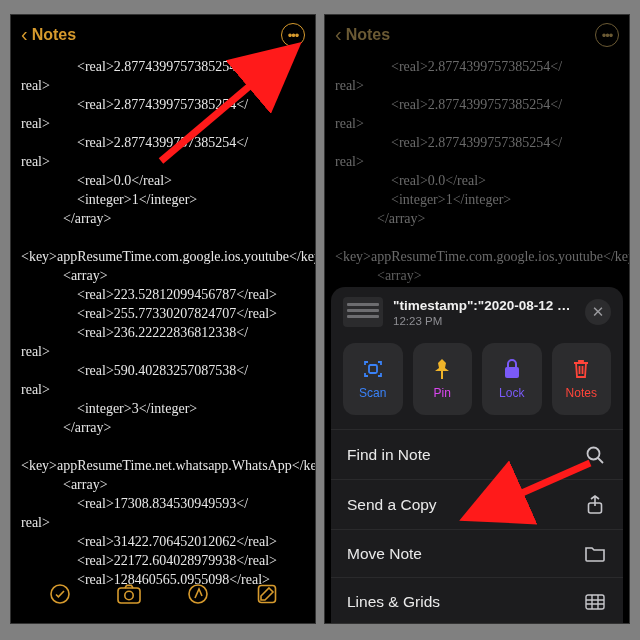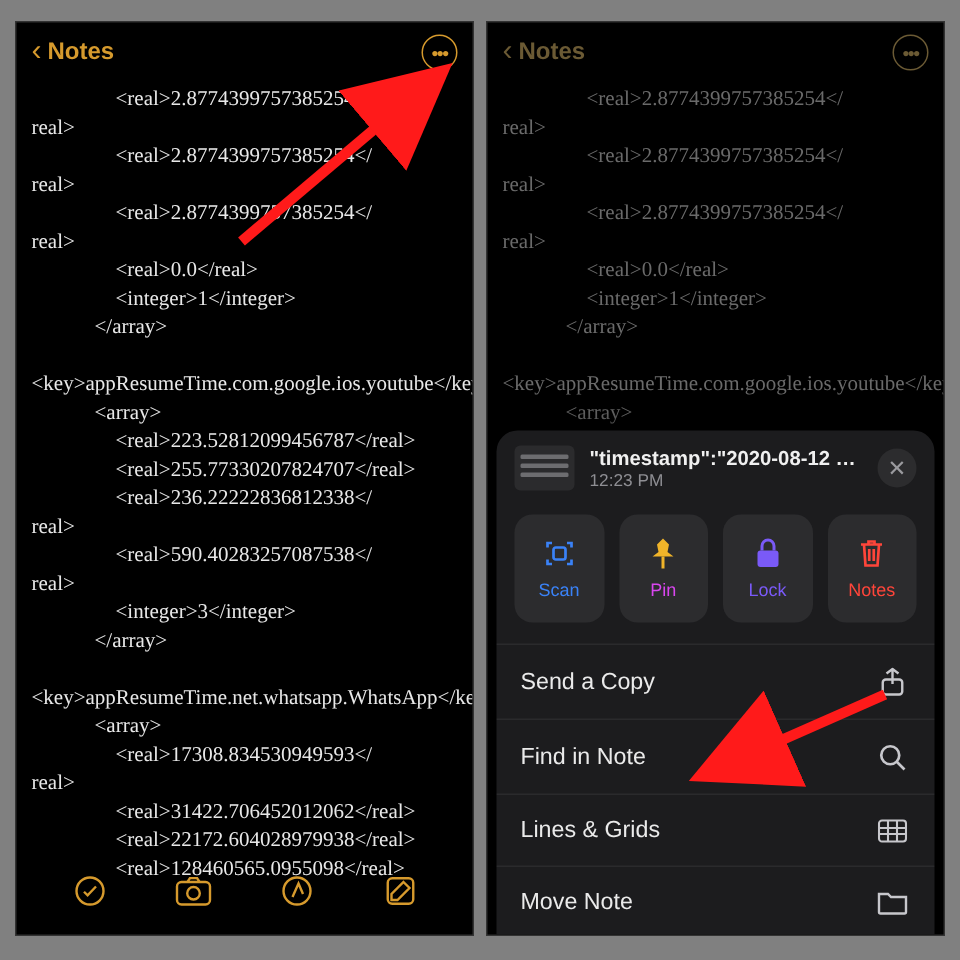--- a/index.html
+++ b/index.html
@@ -231,51 +231,51 @@
           <svg width="20" height="22" viewBox="0 0 20 22" fill="none" stroke="#ff453a" stroke-width="1.8">
                 <path d="M3 5h14M8 5V3h4v2M5 5l1 14h8l1-14"></path>
                 <path d="M8.5 8v8M11.5 8v8"></path>
               </svg>
         </span>
         <span class="qlabel c-del">Notes</span>
       </div>
     </div>
     <div class="menu">
       <div class="mrow">
+        <span>Find in Note</span>
+        <span class="micon">
+          <svg width="20" height="20" viewBox="0 0 20 20" fill="none" stroke="#c7c7cc" stroke-width="1.8">
+                <circle cx="8.5" cy="8.5" r="6"></circle>
+                <path d="M13 13l5 5"></path>
+              </svg>
+        </span>
+      </div>
+      <div class="mrow">
         <span>Send a Copy</span>
         <span class="micon">
           <svg width="18" height="20" viewBox="0 0 18 20" fill="none" stroke="#c7c7cc" stroke-width="1.6">
                 <path d="M9 1v10M5 4l4-3 4 3"></path>
                 <rect x="2.5" y="8" width="13" height="10" rx="2"></rect>
               </svg>
         </span>
       </div>
       <div class="mrow">
-        <span>Find in Note</span>
-        <span class="micon">
-          <svg width="20" height="20" viewBox="0 0 20 20" fill="none" stroke="#c7c7cc" stroke-width="1.8">
-                <circle cx="8.5" cy="8.5" r="6"></circle>
-                <path d="M13 13l5 5"></path>
+        <span>Move Note</span>
+        <span class="micon">
+          <svg width="22" height="18" viewBox="0 0 22 18" fill="none" stroke="#c7c7cc" stroke-width="1.6">
+                <path d="M2 3h6l2 2h10v10a1 1 0 01-1 1H3a1 1 0 01-1-1V3z"></path>
               </svg>
         </span>
       </div>
       <div class="mrow">
         <span>Lines &amp; Grids</span>
         <span class="micon">
           <svg width="20" height="16" viewBox="0 0 20 16" fill="none" stroke="#c7c7cc" stroke-width="1.4">
                 <rect x="1" y="1" width="18" height="14" rx="2"></rect>
                 <path d="M1 6h18M1 10h18M7 1v14M13 1v14"></path>
-              </svg>
-        </span>
-      </div>
-      <div class="mrow">
-        <span>Move Note</span>
-        <span class="micon">
-          <svg width="22" height="18" viewBox="0 0 22 18" fill="none" stroke="#c7c7cc" stroke-width="1.6">
-                <path d="M2 3h6l2 2h10v10a1 1 0 01-1 1H3a1 1 0 01-1-1V3z"></path>
               </svg>
         </span>
       </div>
     </div>
   </div>
 
   <div class="arrow" style="left:135px; top:440px;">
     <svg width="140" height="80">
       <defs>
             <marker id="ah2" markerWidth="10" markerHeight="10" refX="8" refY="5" orient="auto">

